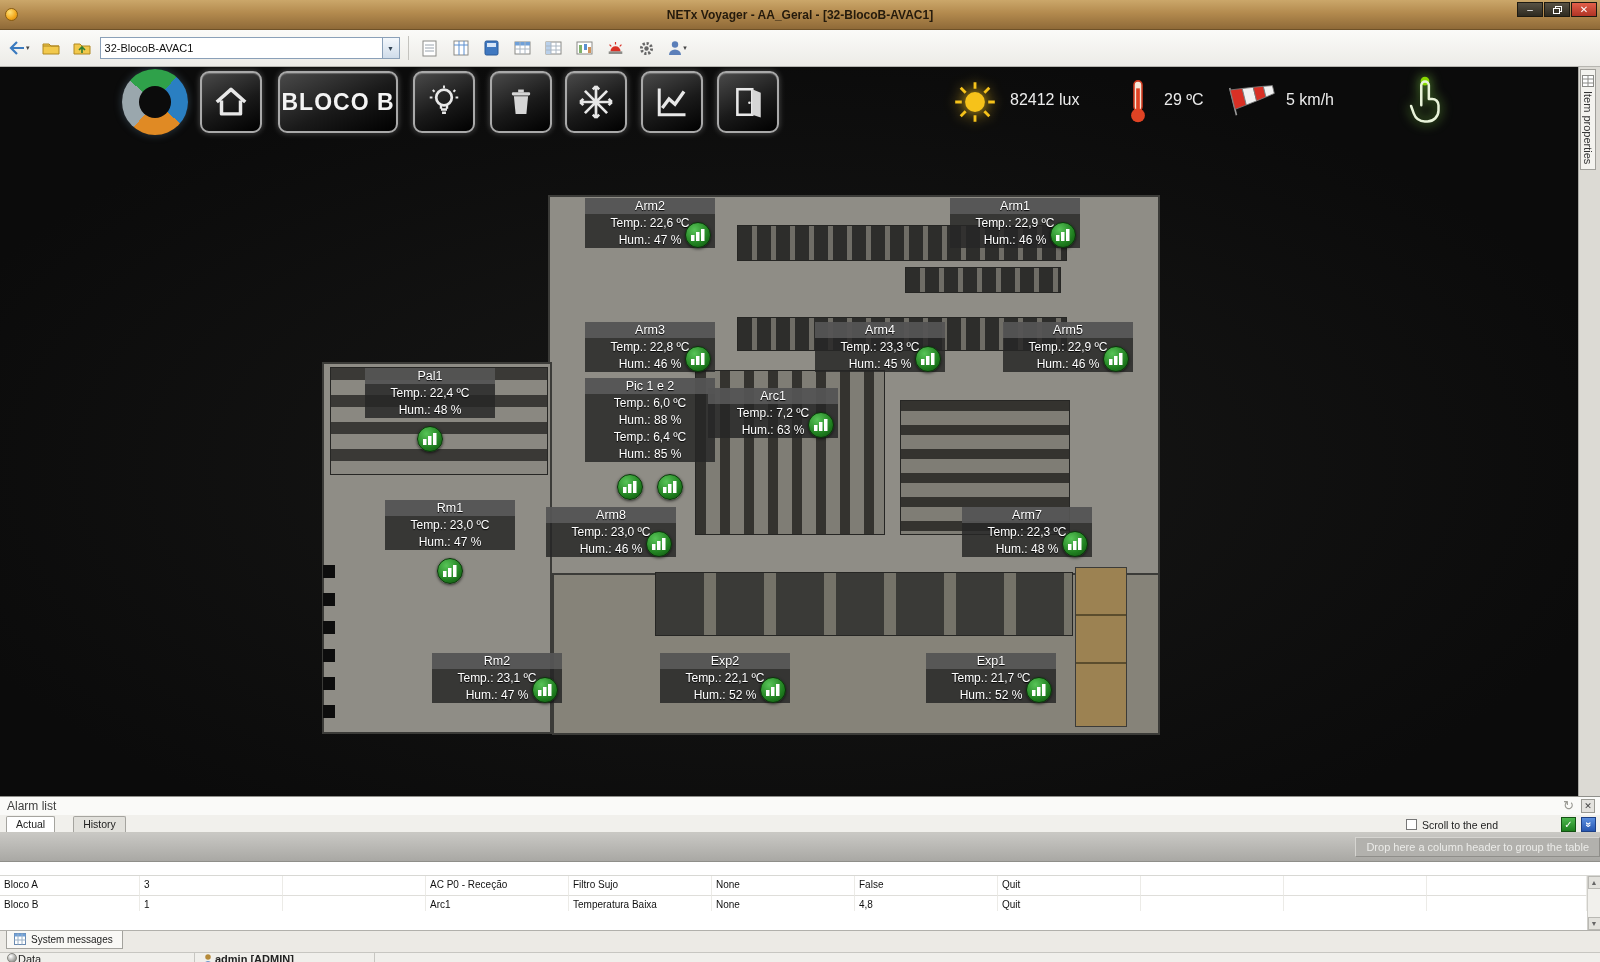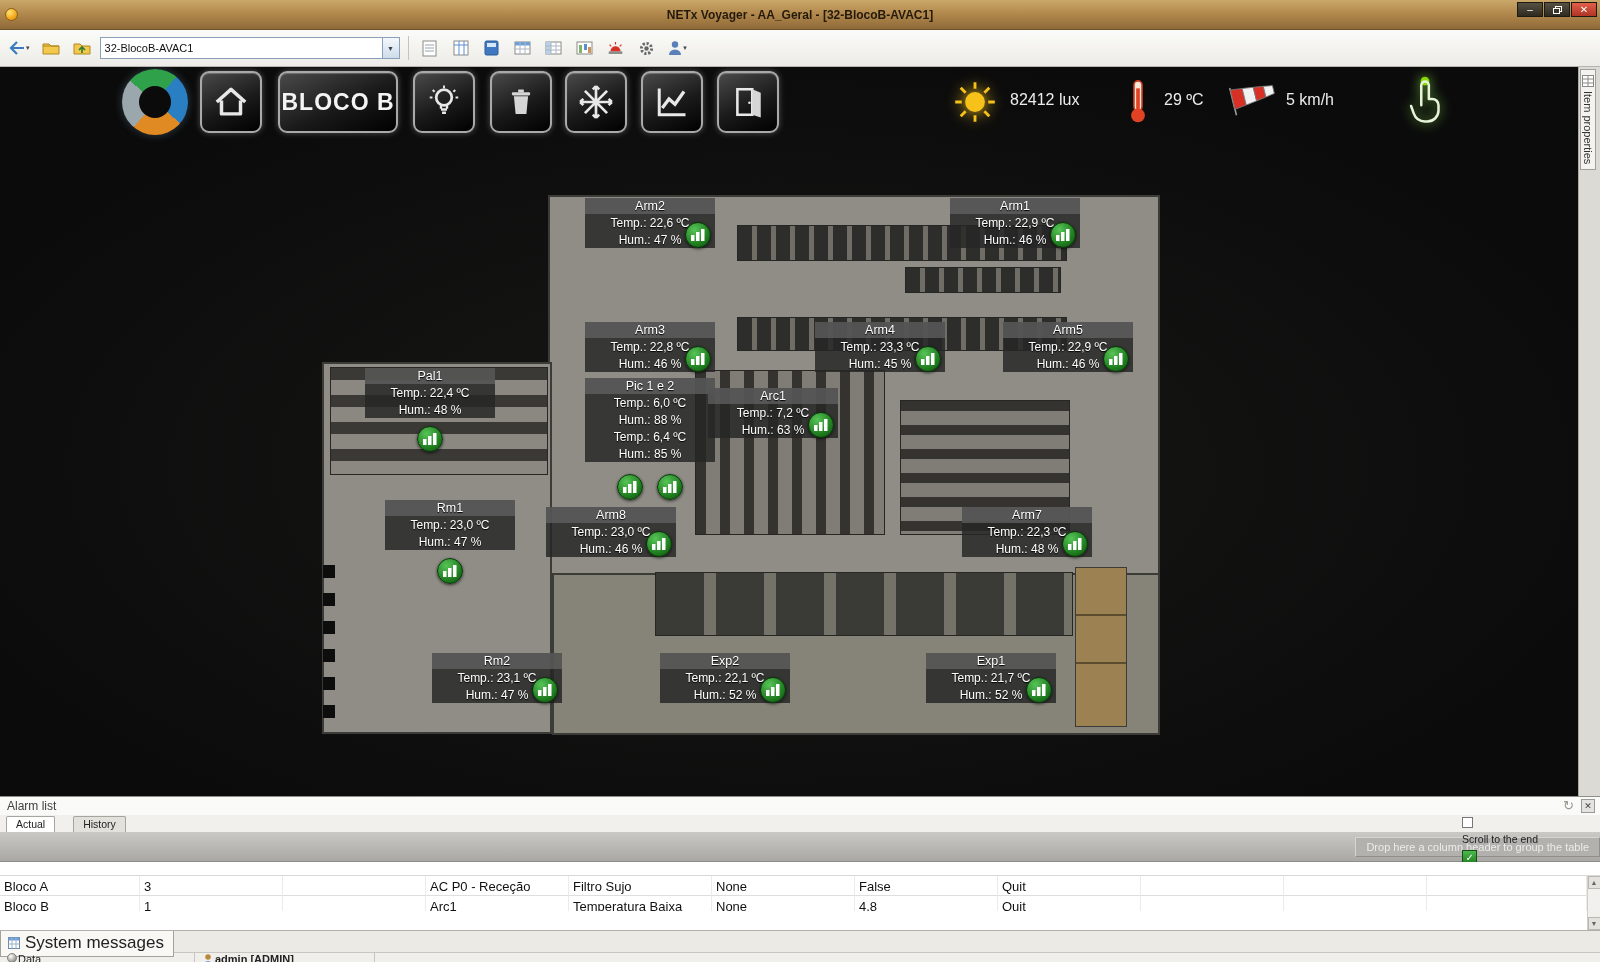--- a/index.html
+++ b/index.html
@@ -67,43 +67,43 @@
   .icon-pair { display:flex; gap:14px; justify-content:center; margin-top:12px; }
 
   
   #alarm-title { height:19px; background:#fafaf8; border-top:1px solid #8f8f8a; display:flex; align-items:center; position:relative; }
   #alarm-title-text { font-size:12px; color:#404040; padding-left:7px; }
   #alarm-spiral { position:absolute; right:26px; top:1px; color:#9a9a94; font-size:13px; }
   #alarm-close { position:absolute; right:5px; top:2px; width:14px; height:14px; background:#e4e3df; border:1px solid #9a9a94; font-size:9px; color:#444; display:flex; align-items:center; justify-content:center; cursor:pointer; }
   #alarm-tabs { height:18px; background:#f1f0ec; display:flex; align-items:flex-end; padding-left:6px; position:relative; border-bottom:1px solid #c9c8c3; }
   .tab { font-size:10.5px; color:#222; padding:1px 9px 2px 9px; border:1px solid #a5a49f; border-bottom:none; background:#e2e1dc; border-radius:2px 2px 0 0; margin-right:18px; cursor:pointer; }
   .tab.selected { background:#fff; }
-  #tabs-right { position:absolute; right:4px; top:2px; display:flex; gap:5px;flex-direction:column; }
+  #tabs-right { position:absolute; right:4px; top:2px; display:flex; align-items:center; gap:5px; }
   .checkbox { width:11px; height:11px; background:#fff; border:1px solid #777; display:inline-block; cursor:pointer; }
   .cb-label { font-size:10.5px; color:#222; margin-right:58px; }
   .mini-btn { width:15px; height:15px; display:flex; align-items:center; justify-content:center; font-size:10px; cursor:pointer; border:1px solid #888; }
   .mini-btn.green { color:#fff; background:linear-gradient(#4db84d,#1e7e1e); border-color:#145214; }
   .mini-btn.blue { color:#fff; background:linear-gradient(#5b8fe0,#2756b0); border-color:#1d4086; }
   .rot90 { transform:rotate(90deg); display:inline-block; font-weight:bold; }
   #group-bar { height:29px; background:linear-gradient(#c9c8c4,#a9a8a4); display:flex; align-items:center; padding-left:12px; border-bottom:1px solid #8f8f8a;justify-content:flex-end; }
   #group-chip { font-size:11px; color:#ebebe8; background:#b2b1ad; border:1px solid; border-color:#d6d5d1 #8f8e8a #8f8e8a #d6d5d1; padding:3px 10px; }
 
   #table-zone { height:68px; position:relative; background:#fff; overflow:hidden; }
   #table-spacer { height:14px; background:#fff; border-bottom:1px solid #d8d8d4; }
   .alarm-grid { display:grid; grid-template-columns:140px repeat(9,143px) minmax(120px,1fr); width:1587px; }
   #alarm-header .th { font-size:11px; color:#222; padding:2px 4px; height:19px; background:linear-gradient(#fafaf8,#e9e7e2); border-right:1px solid #cfcec9; border-bottom:1px solid #b9b8b3; white-space:nowrap; overflow:hidden; cursor:pointer; }
   #alarm-body { height:35px; overflow:hidden; }
   .tr { cursor:default; }
-  .tr .td { font-size:13px; color:#111; padding:2.5px 4px; height:20px; background:#fff; border-right:1px solid #ecebe7; border-bottom:1px solid #dfdeda; white-space:nowrap; overflow:hidden; }
+  .tr .td { font-size:10px; color:#111; padding:2.5px 4px; height:20px; background:#fff; border-right:1px solid #ecebe7; border-bottom:1px solid #dfdeda; white-space:nowrap; overflow:hidden; }
   #table-scrollbar { position:absolute; right:0; top:14px; bottom:0; width:13px; background:#f1f0ec; border-left:1px solid #cfcec9; display:flex; flex-direction:column; justify-content:space-between; align-items:center; z-index:3; }
   .sb-arrow { font-size:7px; color:#666; width:13px; height:13px; display:flex; align-items:center; justify-content:center; background:#e3e2dd; border:1px solid #b9b8b3; cursor:pointer; }
 
   
   #sysmsg { height:22px; background:#eceae5; border-top:1px solid #b1b0ab; display:flex; align-items:flex-start; }
-  #sysmsg-tab { display:inline-flex; align-items:center; gap:5px; background:#f9f8f5; border:1px solid #a3a29d; border-top:none; padding:2px 9px 3px 7px; font-size:17px; color:#222; cursor:pointer; }
+  #sysmsg-tab { margin-left:6px; display:inline-flex; align-items:center; gap:5px; background:#f9f8f5; border:1px solid #a3a29d; border-top:none; padding:2px 9px 3px 7px; font-size:10px; color:#222; cursor:pointer; }
   #statusbar { height:20px; background:#f0efeb; border-top:1px solid #c7c6c1; display:flex; align-items:center; font-size:11px; color:#222; }
   .status-seg { display:flex; align-items:flex-start; gap:1px; padding:0 7px; height:100%; border-right:1px solid #c7c6c1; }
   .status-seg.user { width:180px; font-weight:bold; }
   .status-seg.first { width:195px; }
   .sphere { width:10px; height:10px; border-radius:50%; background:radial-gradient(circle at 35% 30%,#fff,#9a9a96 70%,#6e6e6a); border:1px solid #85847f; }
 </style>
 </head>
 <body>
 
 <div id="window">

